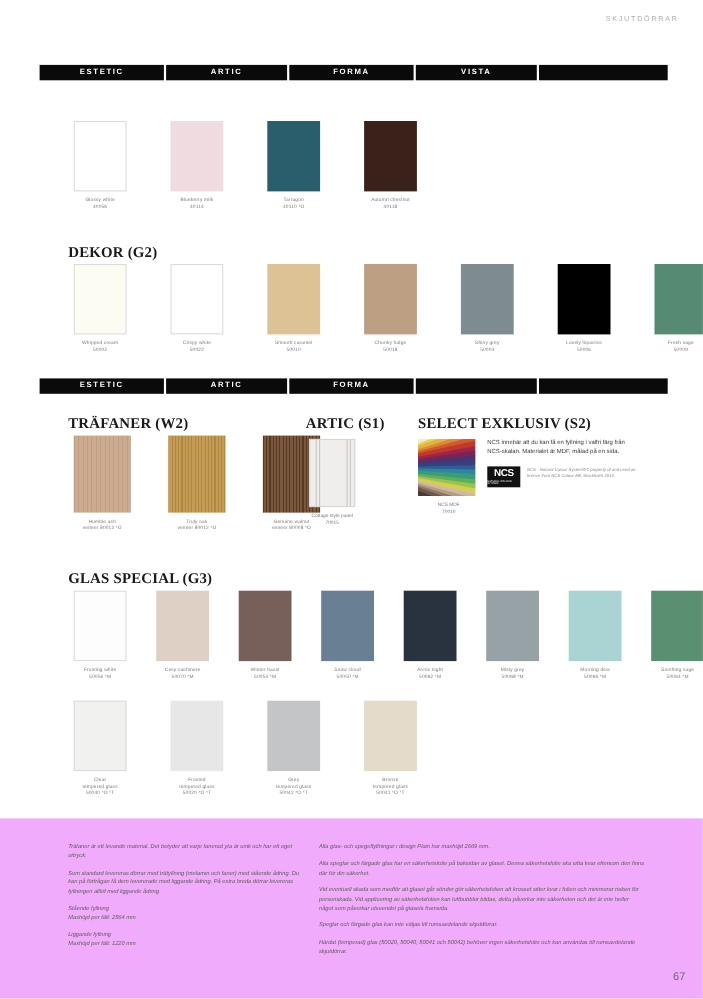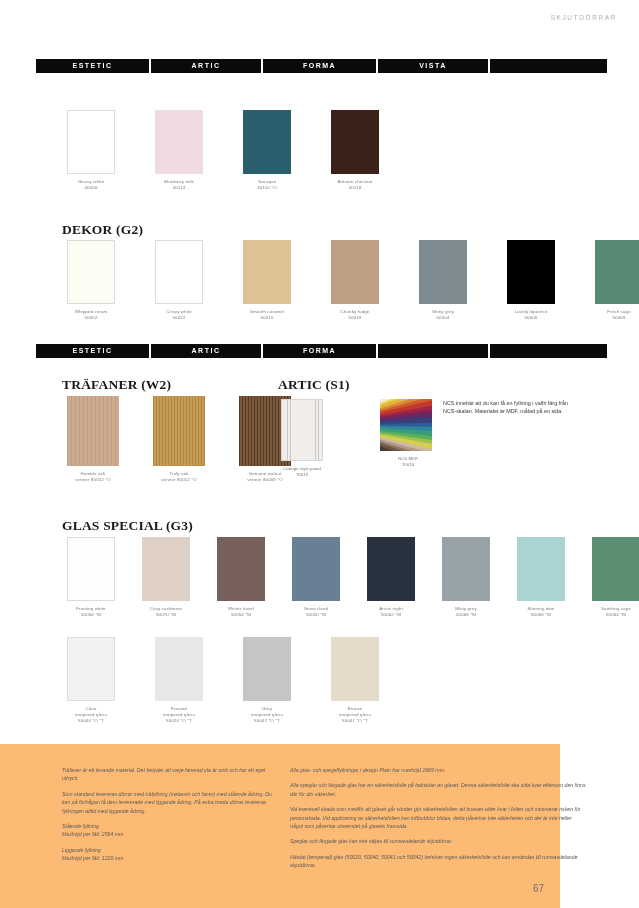--- a/index.html
+++ b/index.html
@@ -82,21 +82,21 @@
     display: flex; flex-direction: column; align-items: center;
     justify-content: center; line-height: 1;
   }
   .ncs-logo b { font-size: 9px; letter-spacing: -.4px; }
   .ncs-logo em { font-size: 2.3px; font-style: normal; letter-spacing: .1px; margin-top: 1.5px; }
   .ncs-fine { font-size: 3.9px; line-height: 5.6px; color: #8e8b88; font-style: italic; }
 
   
   .footer {
     position: absolute; left: 0; top: 744px;
-    width: 560px; height: 164px; background: #fdba74; text-decoration: underline;
+    width: 639px; height: 164px; background: #f0abfc; text-decoration: underline;
   }
   .foot-col { position: absolute; font-style: italic; color: #5d5b58; }
   .foot-col p { font-size: 5.2px; line-height: 8.4px; margin-bottom: 7px; }
   .foot-col p:last-child { margin-bottom: 0; }
   .pageno {
     position: absolute; right: 16px; bottom: 14px;
     font-size: 10px; color: #6e6b68; font-weight: 400;
   }
 </style>
 </head>
@@ -196,20 +196,21 @@
         <span style="left:8px;"></span>
       <span style="left:33px;"></span>
         <span style="left:36px;"></span>
     </div>
     <div class="cap" style="margin-top:5px; width:62px; text-align:center; font-size:4.4px; line-height:6.2px; color:#7d7a78; margin-left:-10px;">
       <span>Cottage style panel</span><br>
       <span>70015</span>
     </div>
   </div>
 
+  <div class="sec-title" style="left:380px; top:377px;">SELECT EXKLUSIV (S2)</div>
   <div class="ncs-wrap" style="left:380px; top:399px;">
     <div>
       <div class="ncs-fan" id="ncs-fan">
           <i style="background: rgb(232, 212, 74); top: 4px; transform: rotate(-22deg);"></i>
           <i style="background: rgb(227, 180, 60); top: 6.3px; transform: rotate(-19.7deg);"></i>
           <i style="background: rgb(217, 138, 51); top: 8.6px; transform: rotate(-17.4deg);"></i>
           <i style="background: rgb(207, 91, 46); top: 10.9px; transform: rotate(-15.1deg);"></i>
           <i style="background: rgb(192, 57, 43); top: 13.2px; transform: rotate(-12.8deg);"></i>
           <i style="background: rgb(160, 36, 74); top: 15.5px; transform: rotate(-10.5deg);"></i>
           <i style="background: rgb(122, 35, 87); top: 17.8px; transform: rotate(-8.2deg);"></i>
@@ -227,20 +228,27 @@
           <i style="background: rgb(107, 87, 72); top: 45.4px; transform: rotate(19.4deg);"></i>
           <i style="background: rgb(74, 59, 49); top: 47.7px; transform: rotate(21.7deg);"></i>
         </div>
       <div style="margin-top:5px; width:56px; text-align:center; font-size:4.4px; line-height:6.2px; color:#7d7a78;">
         <span>NCS MDF</span><br>
         <span>70010</span>
       </div>
     </div>
     <div>
       <div class="ncs-text">NCS innebär att du kan få en fyllning i valfri färg från NCS-skalan. Materialet är MDF, målad på en sida.</div>
+      <div style="display:flex; gap:6px; align-items:flex-start; margin-top:9px;">
+        <div class="ncs-logo">
+          <b>NCS</b>
+          <em>NATURAL COLOUR SYSTEM</em>
+        </div>
+        <div class="ncs-fine" style="width:104px;">NCS - Natural Colour System®© property of and used on licence from NCS Colour AB, Stockholm 2010.</div>
+      </div>
     </div>
   </div>
 
   <div class="sec-title" style="left:62px; top:518px;">GLAS SPECIAL (G3)</div>
   <div class="row" id="row-gex" style="left:60px; top:537px; gap:13px;">
       <div class="sw bordered">
         <div class="chip" style="background: rgb(253, 253, 253);"></div>
         <div class="cap"><span>Frosting white</span><span class="code">50056 *M</span></div>
       </div>
       <div class="sw">

